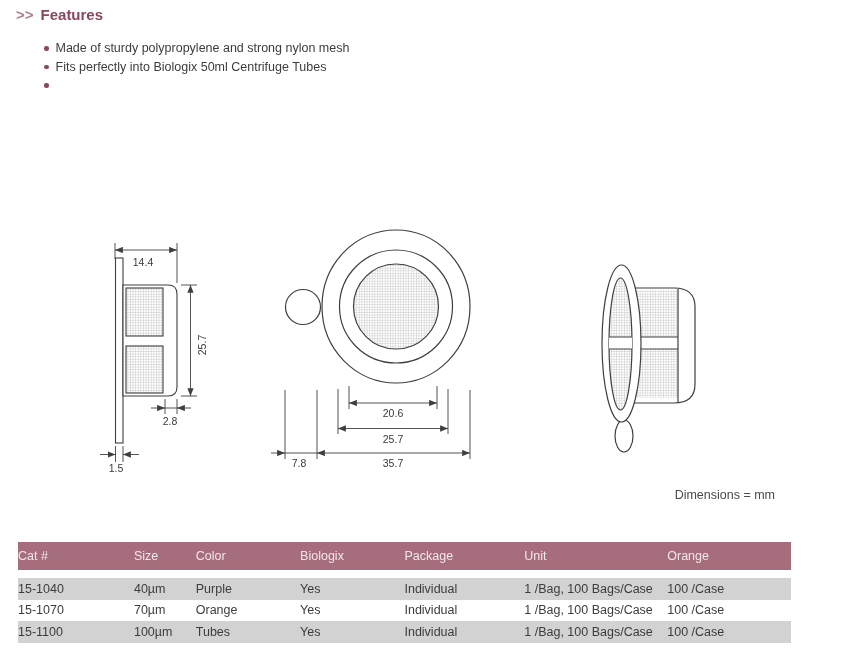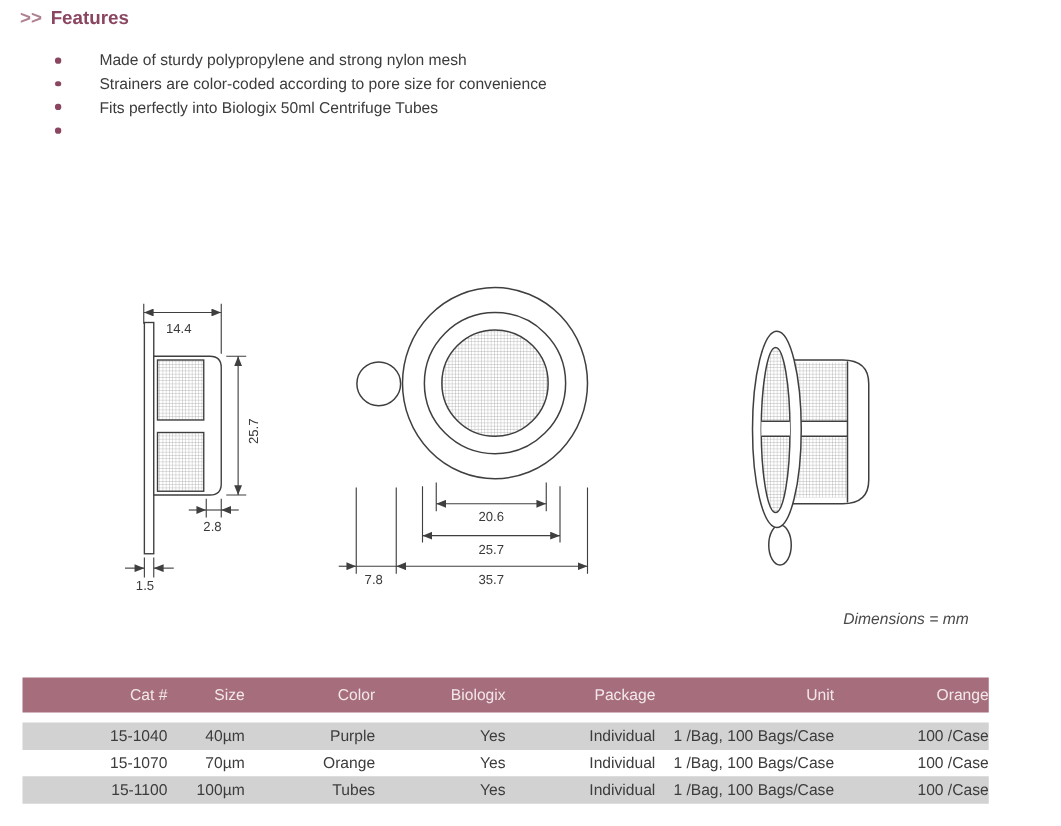--- a/index.html
+++ b/index.html
@@ -11,64 +11,60 @@
   .features-title{
     position:absolute;left:16px;top:6px;
     font-size:15px;font-weight:bold;color:#8a4560;
   }
   .features-title .chev{color:#ae8090;margin-right:7px;font-weight:bold;}
   .feature-list{
     position:absolute;left:44px;top:39px;margin:0;padding:0;list-style:none;
   }
   .feature-list li{
     display:flex;align-items:center;height:18.7px;
-    font-size:12.5px;color:#3c3c3c;gap:24px;
+    font-size:12.5px;color:#3c3c3c;
   }
   .feature-list .dot{
     width:4.5px;height:4.5px;border-radius:50%;background:#8a4560;
     margin-right:7px;flex:0 0 auto;
   }
   
   .draw{position:absolute;left:0;top:0;}
   .dim{
     font-family:"Liberation Sans",sans-serif;font-size:10.5px;
     fill:#3a3a3a;stroke:none;text-anchor:middle;
   }
   .dims-note{
     position:absolute;left:575px;top:488px;width:200px;text-align:right;
-    font-size:12.5px;color:#4a4a4a;font-style:italic;
+    font-size:12.5px;color:#4a4a4a;
   }
   
   .ptable{position:absolute;left:18px;top:542px;width:773px;}
   .thead{
     display:flex;align-items:center;height:28px;background:#a66e7c;
     color:#f2e7ea;font-size:12.5px;
   }
   .tbody{margin-top:8px;}
   .trow{display:flex;align-items:center;height:21.6px;font-size:12.5px;color:#3c3c3c;}
   .trow.odd{background:#d2d2d2;}
-  .th,.td{text-align:right;}
+  .th,.td{text-align:left;}
   .c1{width:15%}.c2{width:8%}.c3{width:13.5%}.c4{width:13.5%}
   .c5{width:15.5%}.c6{width:18.5%}.c7{width:16%}
 </style>
 </head>
 <body>
 
 <div class="features-title">
   <span class="chev">&gt;&gt;</span><span>Features</span>
 </div>
 
 <ul class="feature-list">
   <li>
       <span class="dot"></span>
       <span>Made of sturdy polypropylene and strong nylon mesh</span>
-    </li>
-  <li>
-      <span class="dot"></span>
-      <span>Strainers are color-coded according to pore size for convenience</span>
     </li>
   <li>
       <span class="dot"></span>
       <span>Fits perfectly into Biologix 50ml Centrifuge Tubes</span>
     </li>
   <li>
       <span class="dot"></span>
     </li>
 </ul>
 

